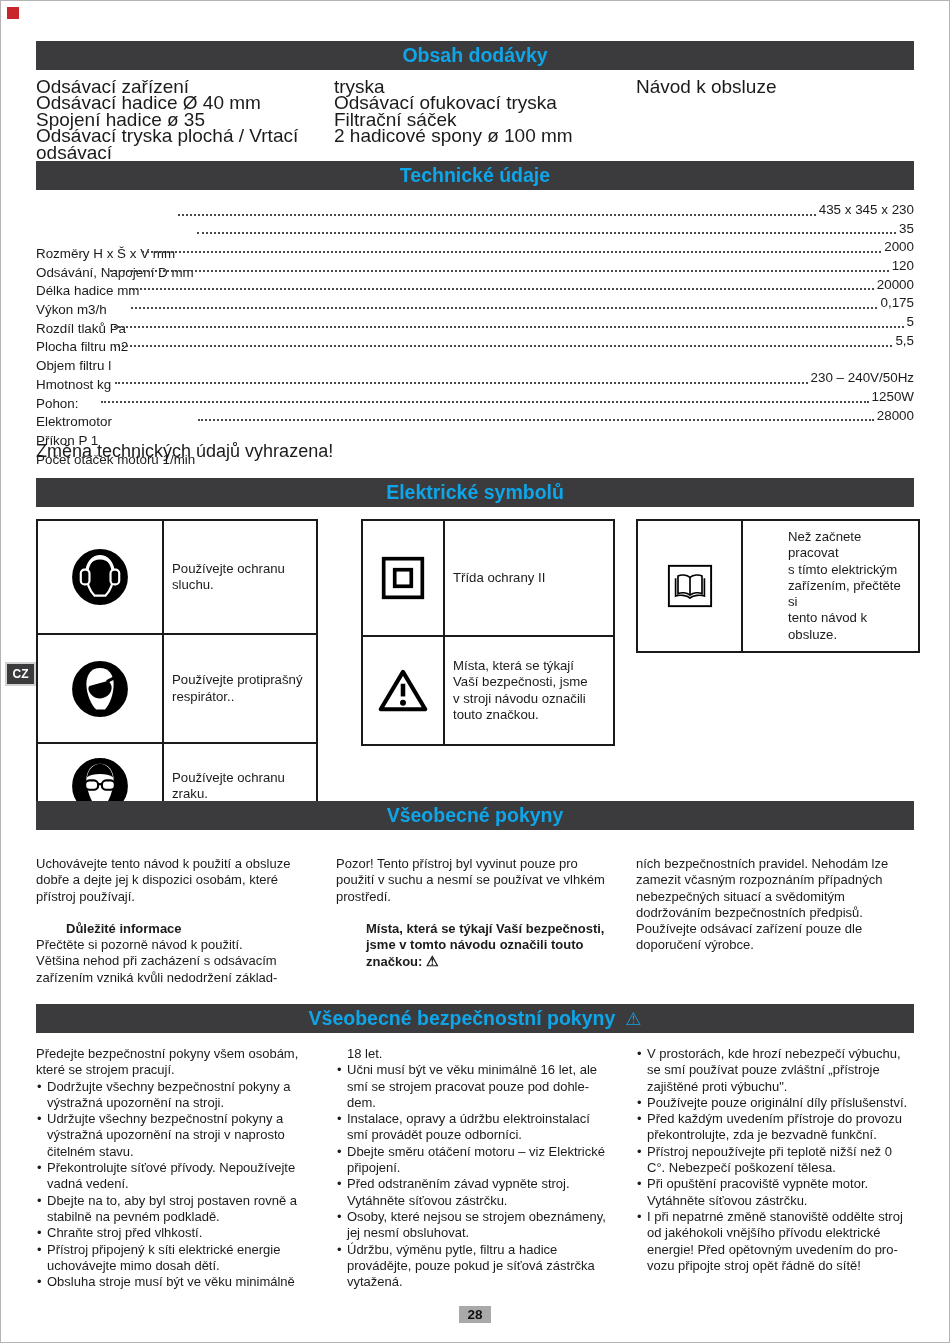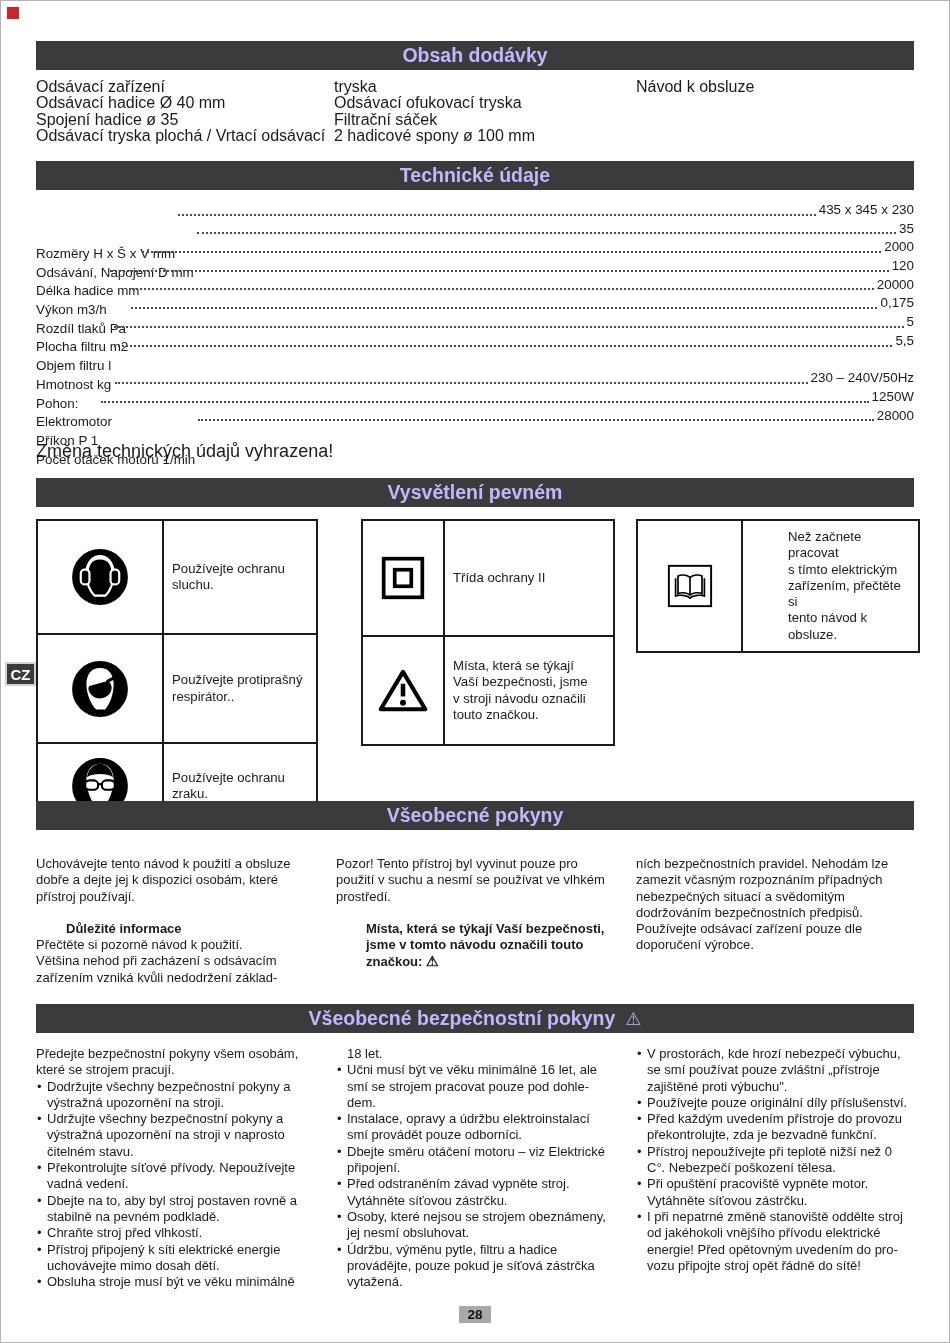--- a/index.html
+++ b/index.html
@@ -4,46 +4,46 @@
 <style>
   html,body{margin:0;padding:0;background:#ffffff;}
   .page{
     position:relative; width:948px; height:1341px;
     background:#ffffff; border:1px solid #b4b4b4; overflow:hidden;
     font-family:"Liberation Sans", sans-serif; color:#1b1b1b;
   }
   .print-mark{position:absolute; left:6px; top:6px; width:12px; height:12px; background:var(--red,#c9252c);}
   .bar{
     position:absolute; left:35px; right:35px; height:29px;
-    background:var(--bar,#3b3b3d); color:#c4b5fd;
+    background:var(--bar,#3b3b3d); color:#0ea5e9;
     display:flex; align-items:center; justify-content:center; gap:10px;
     font-size:19.5px; font-weight:bold;
   }
   .bar .warnglyph{font-size:18px; font-weight:normal; line-height:1;}
   .pre{white-space:pre-line;}
   
-  .dcols{position:absolute; left:35px; right:35px; top:78px; display:flex; font-size:16px; line-height:16.4px;}
+  .dcols{position:absolute; left:35px; right:35px; top:78px; display:flex; font-size:19px; line-height:16.4px;}
   .dcol1{width:298px; flex:none;} .dcol2{width:302px; flex:none;} .dcol3{flex:1;}
   
   .tech{position:absolute; left:35px; right:35px; top:200px; font-size:13.4px;}
   .trow{display:flex; height:18.7px; line-height:18.7px;}
   .tlabel{flex:none;margin-top:44px;}
   .leader{flex:1; border-bottom:2px dotted #4a4a4a; margin:0 3px 4px 3px; align-self:flex-end;}
   .tvalue{flex:none;}
   .technote{position:absolute; left:35px; top:440px; font-size:18px;}
   
   .symtable{position:absolute; display:grid; border:2px solid #1a1a1a; background:#fff;}
   .scell{display:flex; align-items:center;}
   .sicon{justify-content:center;}
   .stext{font-size:13.2px; line-height:16.2px; padding:6px 4px 6px 8px;}
   .cztab{
     position:absolute; left:4px; top:661px; width:27px; height:20px;
     background:var(--bar,#3b3b3d); color:#fff; border:2px solid #d2d2d2;
     display:flex; align-items:center; justify-content:center;
-    font-size:15px; font-weight:bold;
+    font-size:12px; font-weight:bold;
   }
   
   .cols{position:absolute; left:35px; display:flex; gap:4px; font-size:13px; line-height:16.3px;}
   .col{width:296px; flex:none;}
   .bold{font-weight:bold;margin-left:30px;}
   .mt{margin-top:16px;}
   .bullet{position:relative; padding-left:11px; white-space:pre-line;}
   .bdot{position:absolute; left:1px; top:0;}
   .indent{padding-left:11px;}
   .inlinewarn{font-size:14px;}
@@ -138,21 +138,21 @@
       </div>
       <div class="trow">
         <span class="tlabel">Počet otáček motoru 1/min</span>
         <span class="leader"></span>
         <span class="tvalue">28000</span>
       </div>
     </div>
   <div class="technote">Změna technických údajů vyhrazena!</div>
 
   <div class="bar" style="top:477px;">
-    <span>Vysvětlení pevném</span>
+    <span>Elektrické symbolů</span>
   </div>
   <div class="symtable" id="symtable-left" style="left: 35px; top: 518px; width: 278px; grid-template-columns: 126px 1fr;">
       <div class="scell sicon" style="min-height: 100px; border-right: 2px solid rgb(26, 26, 26); border-bottom: 2px solid rgb(26, 26, 26);">
         <svg width="62" height="62" viewBox="0 0 100 100">
           <circle cx="50" cy="50" r="47" fill="#000" stroke="#fff" stroke-width="4"></circle>
           <path d="M50 20 C34 20 27 33 28 47 C29 61 35 74 41 80 L59 80 C65 74 71 61 72 47 C73 33 66 20 50 20 Z" fill="none" stroke="#fff" stroke-width="3.5"></path>
           <path d="M29 40 C31 25 40 17 50 17 C60 17 69 25 71 40" fill="none" stroke="#fff" stroke-width="5"></path>
           <rect x="19" y="38" width="14" height="24" rx="6" fill="#000" stroke="#fff" stroke-width="3.5"></rect>
           <rect x="67" y="38" width="14" height="24" rx="6" fill="#000" stroke="#fff" stroke-width="3.5"></rect>
         </svg>

